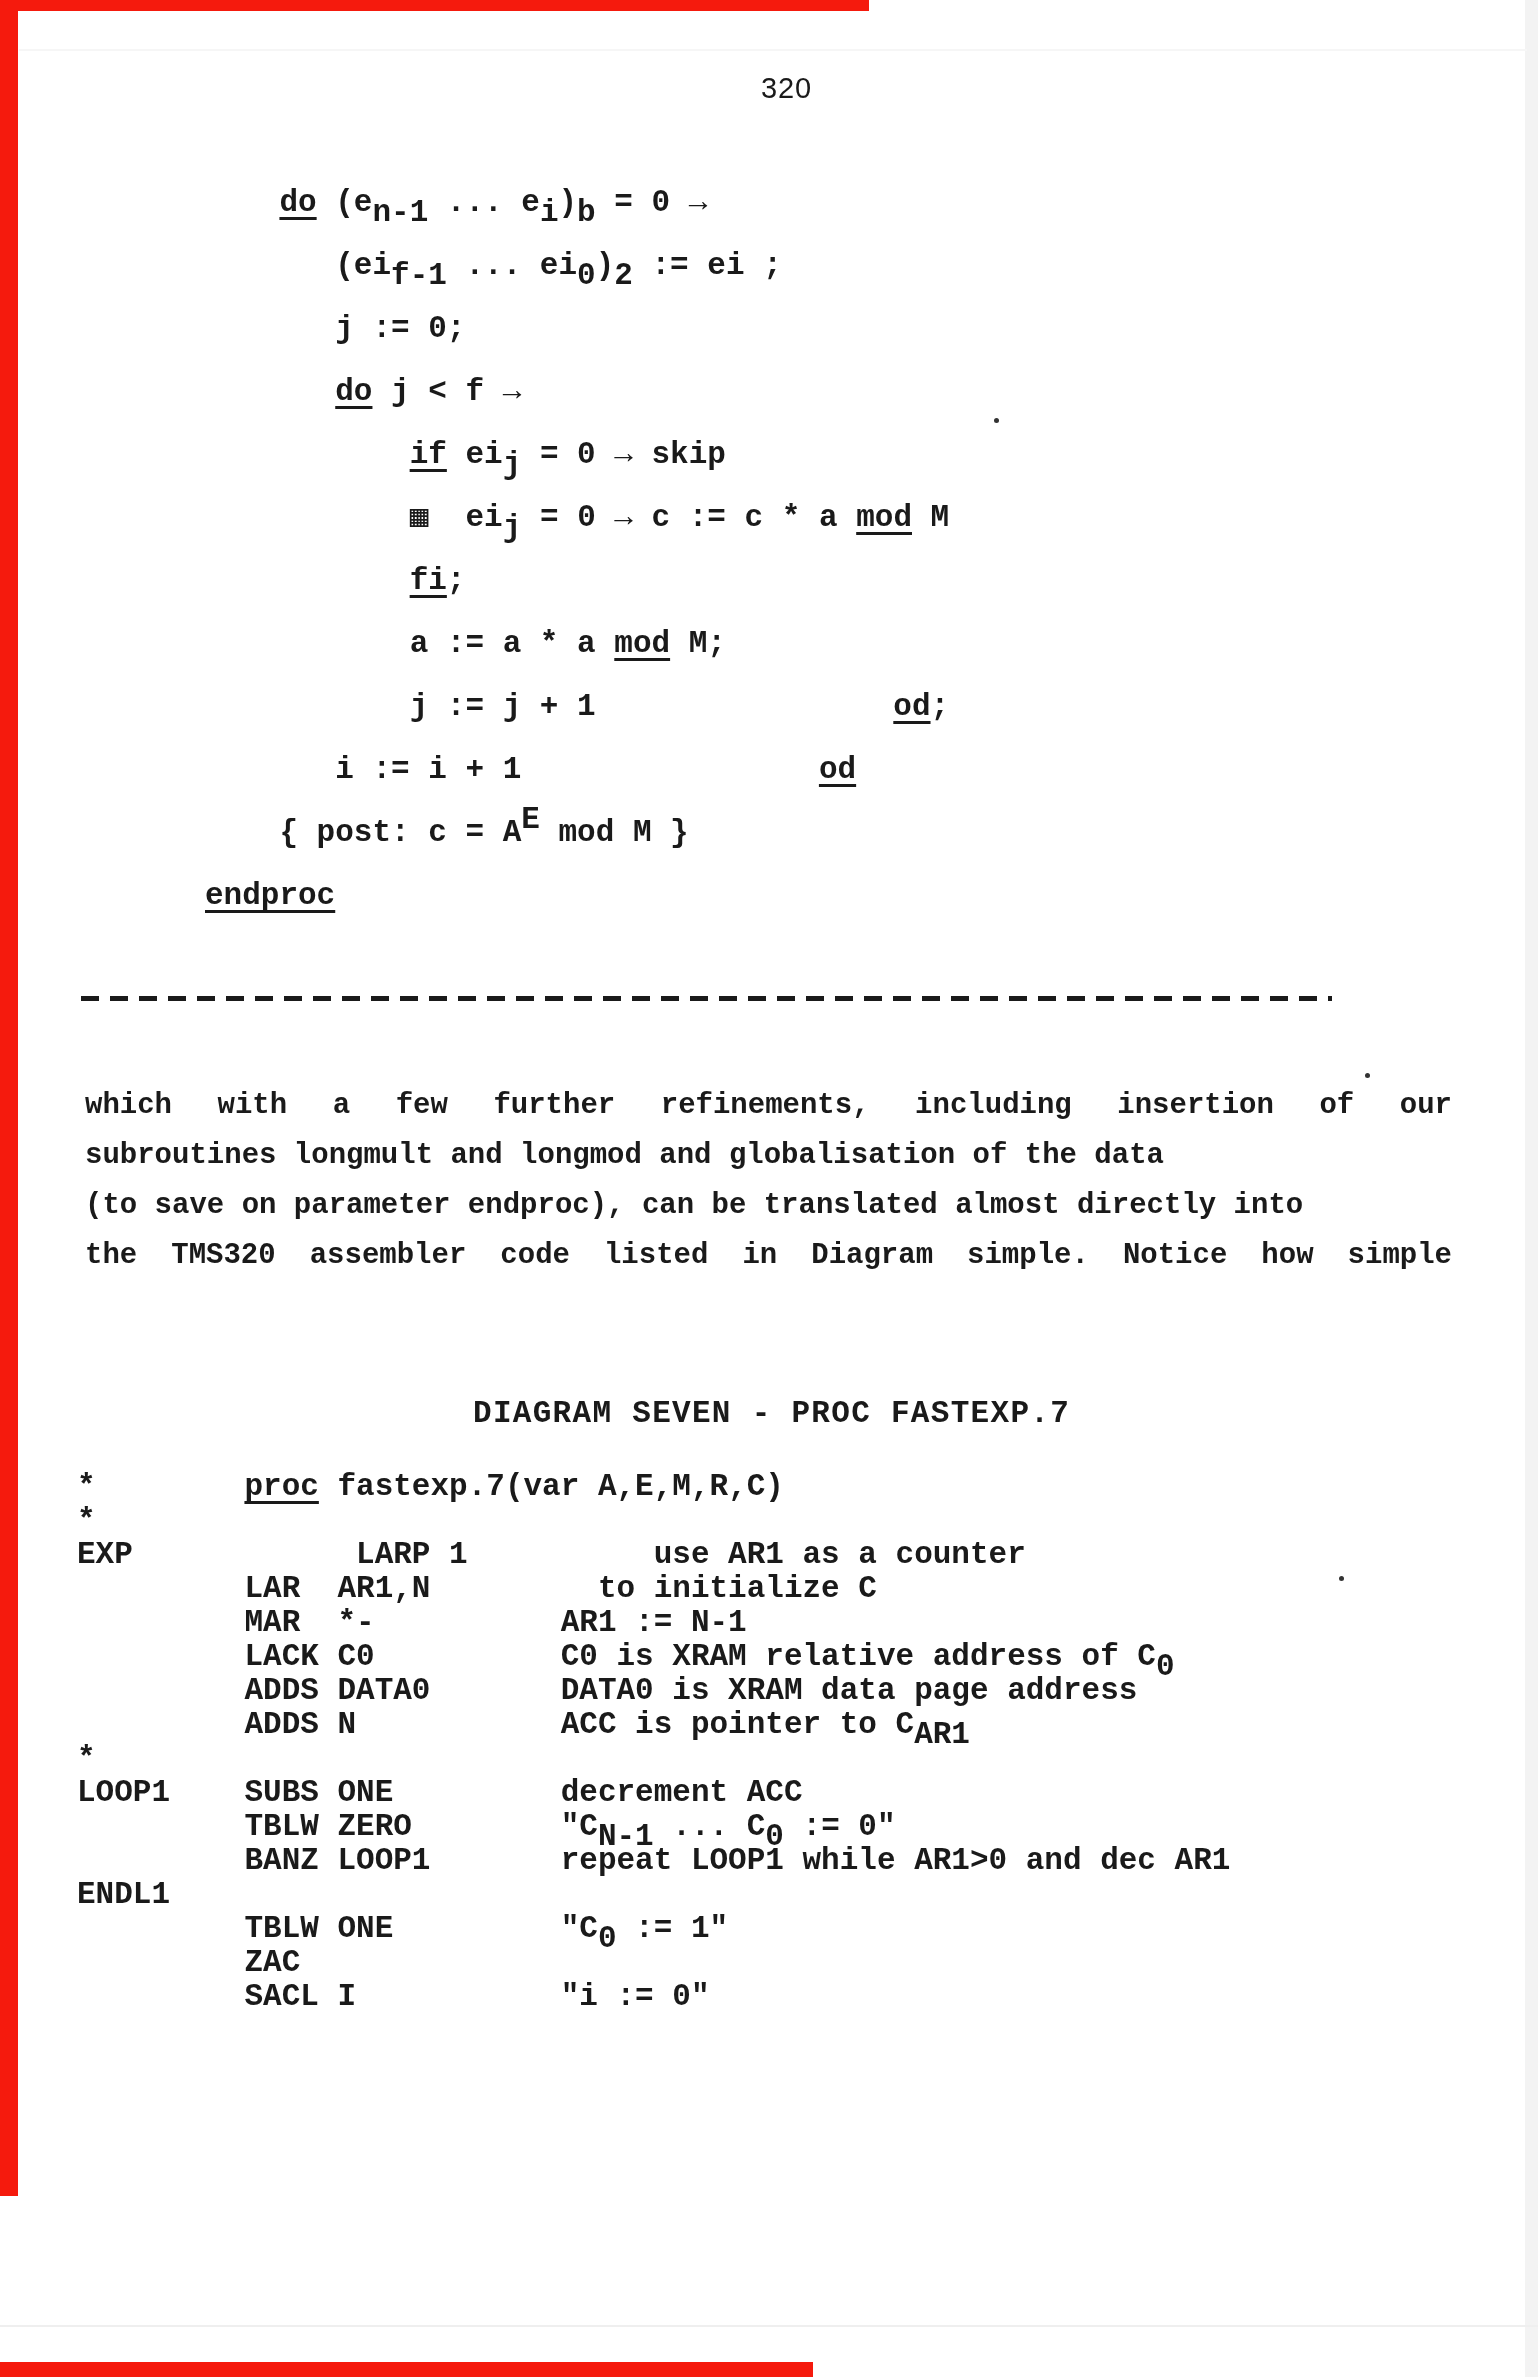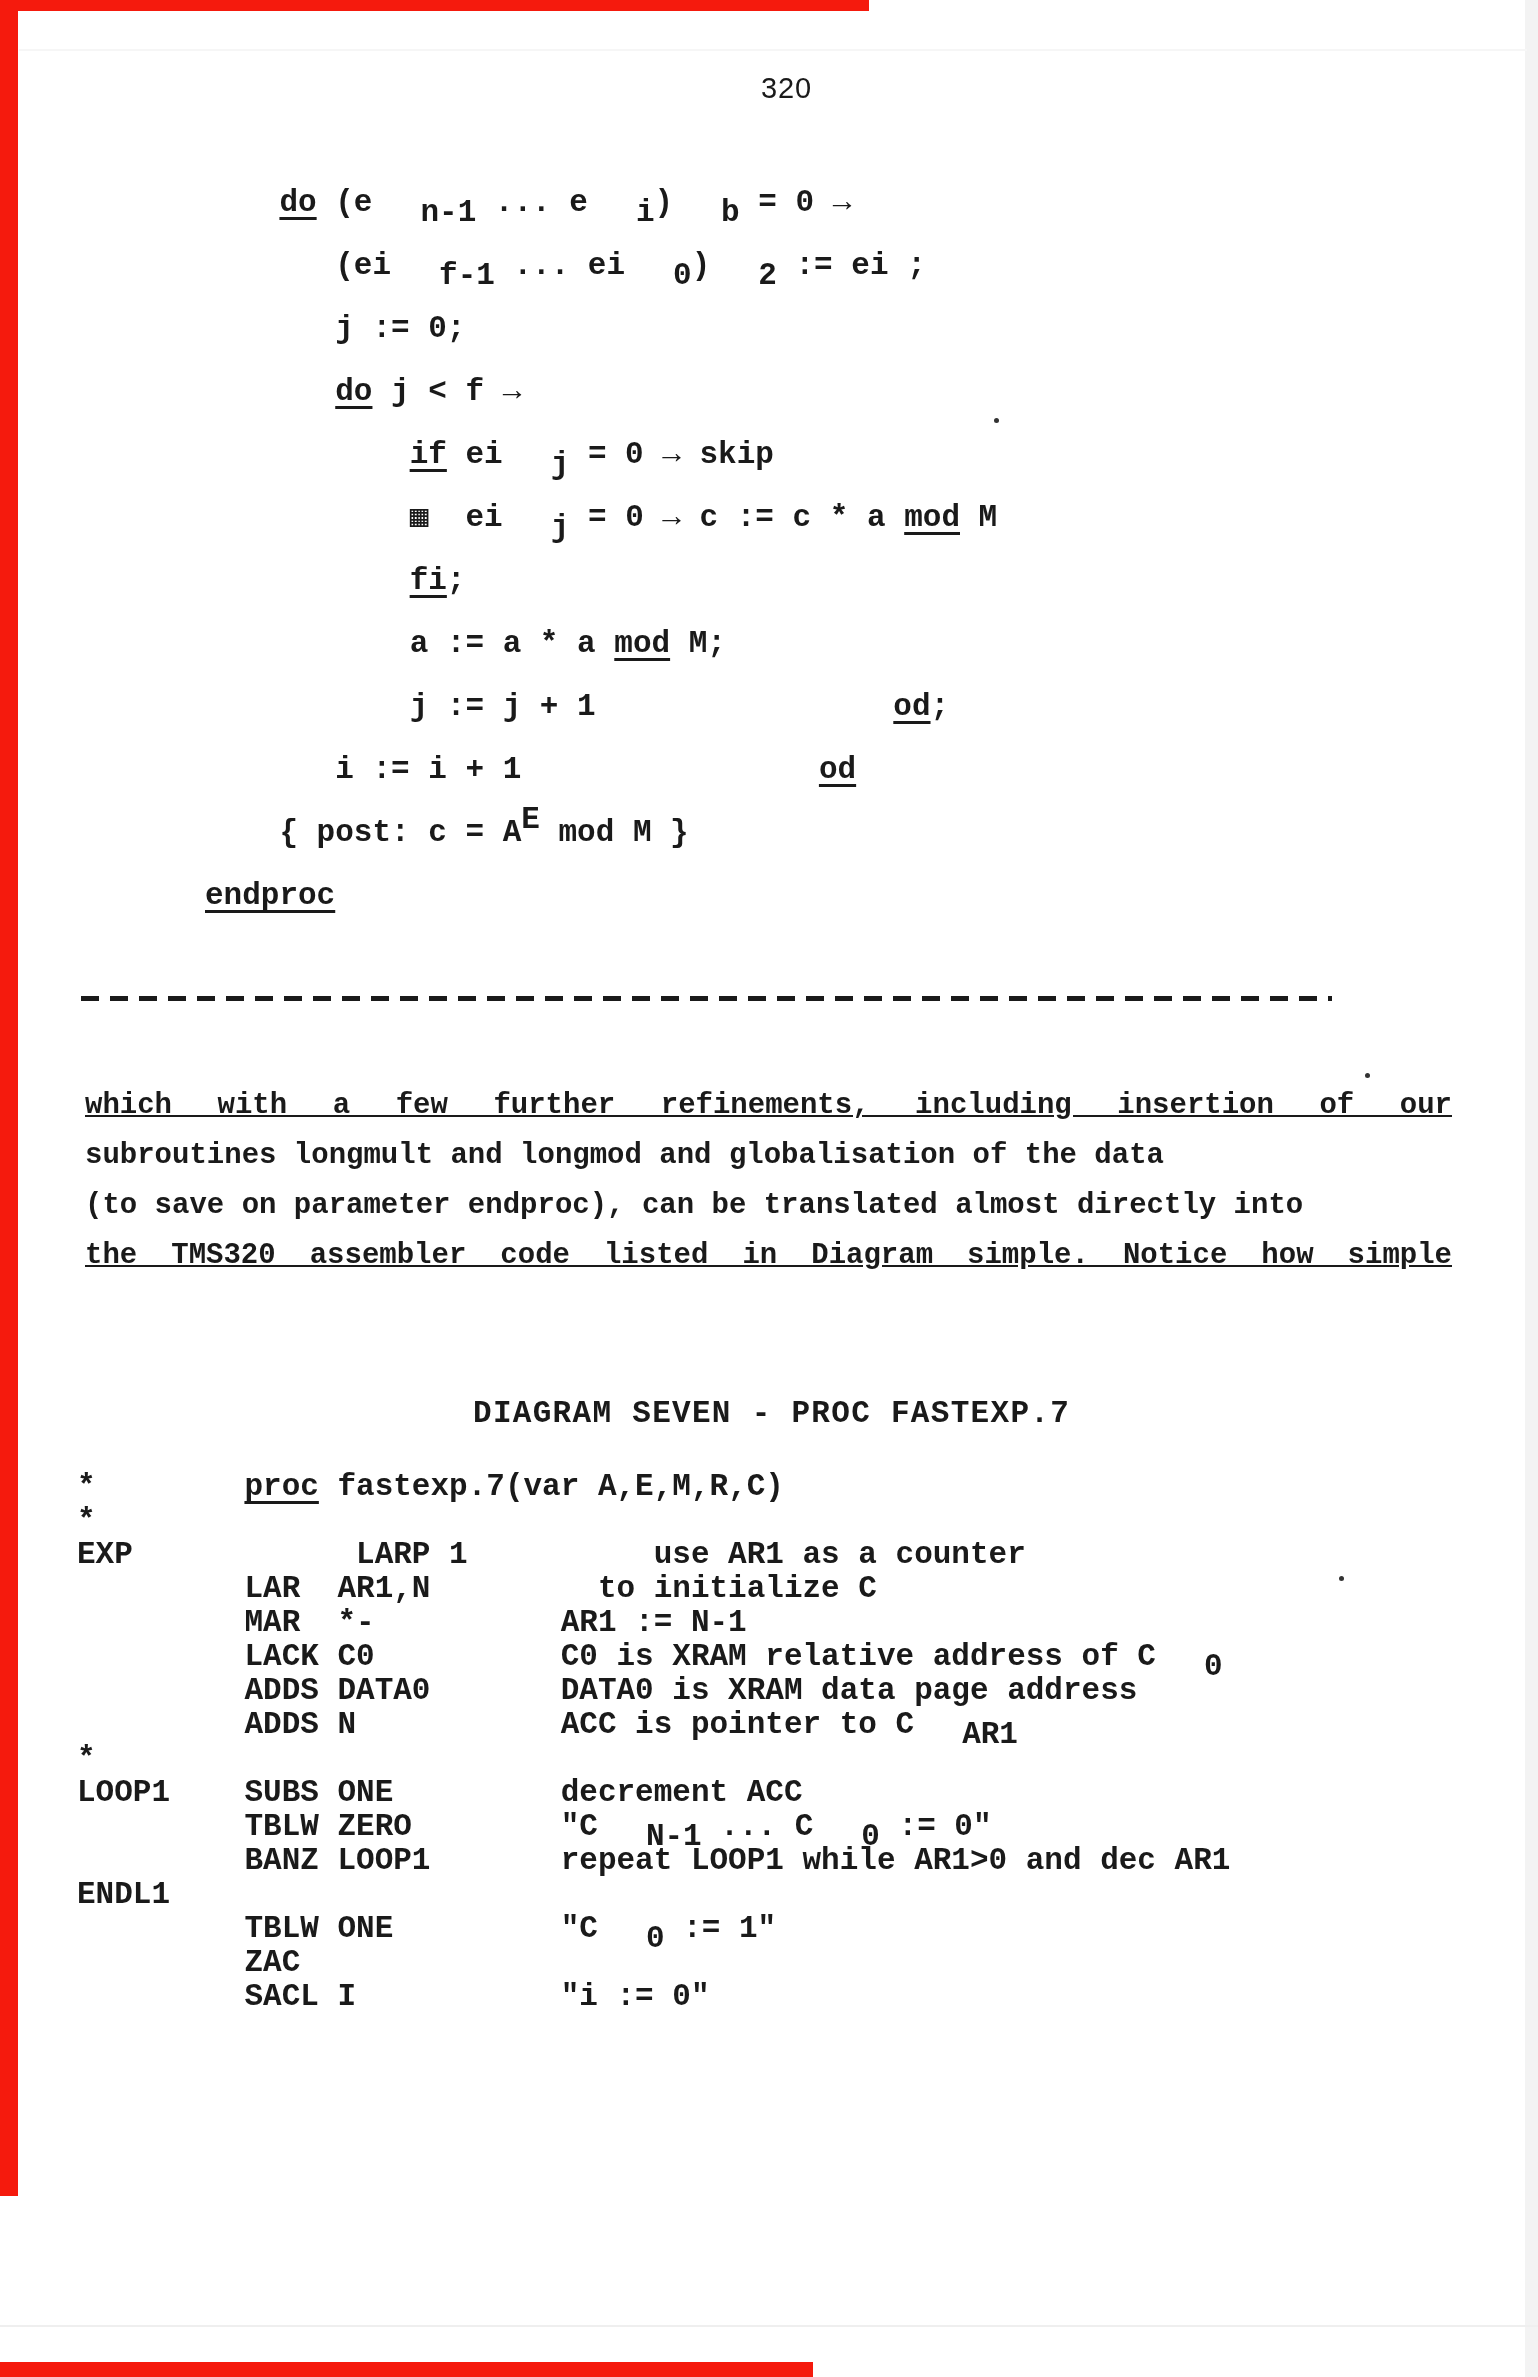--- a/index.html
+++ b/index.html
@@ -31,31 +31,31 @@
   }
   .divider {
     position:absolute; left:81px; top:996px; width:1251px; height:5.1px;
     background:repeating-linear-gradient(90deg, var(--ink,#1a1a1a) 0 18px, transparent 18px 29px);
   }
   .para {
     position:absolute; left:85px; top:1081px; width:1367px;
     font-size:29px; line-height:50px;
   }
   .para .line { white-space:normal; }
-  .para .line.just { text-align:justify; text-align-last:justify;text-decoration:underline; }
+  .para .line.just { text-align:justify; text-align-last:justify; }
   .heading {
     position:absolute; left:473px; top:1396px;
     font-size:31px; font-weight:700; letter-spacing:1.3px;
   }
   .listing {
     position:absolute; left:77px; top:1470px;
     font-size:31px; line-height:34px; white-space:pre;
   }
   .u  { text-decoration:underline; text-decoration-thickness:2.6px; text-underline-offset:6px;text-align:center; }
-  .sb { position:relative; top:0.33em;margin-left:48px; }
+  .sb { position:relative; top:0.33em; }
   .sp { position:relative; top:-0.42em; }
 </style>
 </head>
 <body>
 
 <div class="page">
 
   <div class="scan-right"></div>
   <div class="scan-bottom"></div>
   <div class="scan-top"></div>

